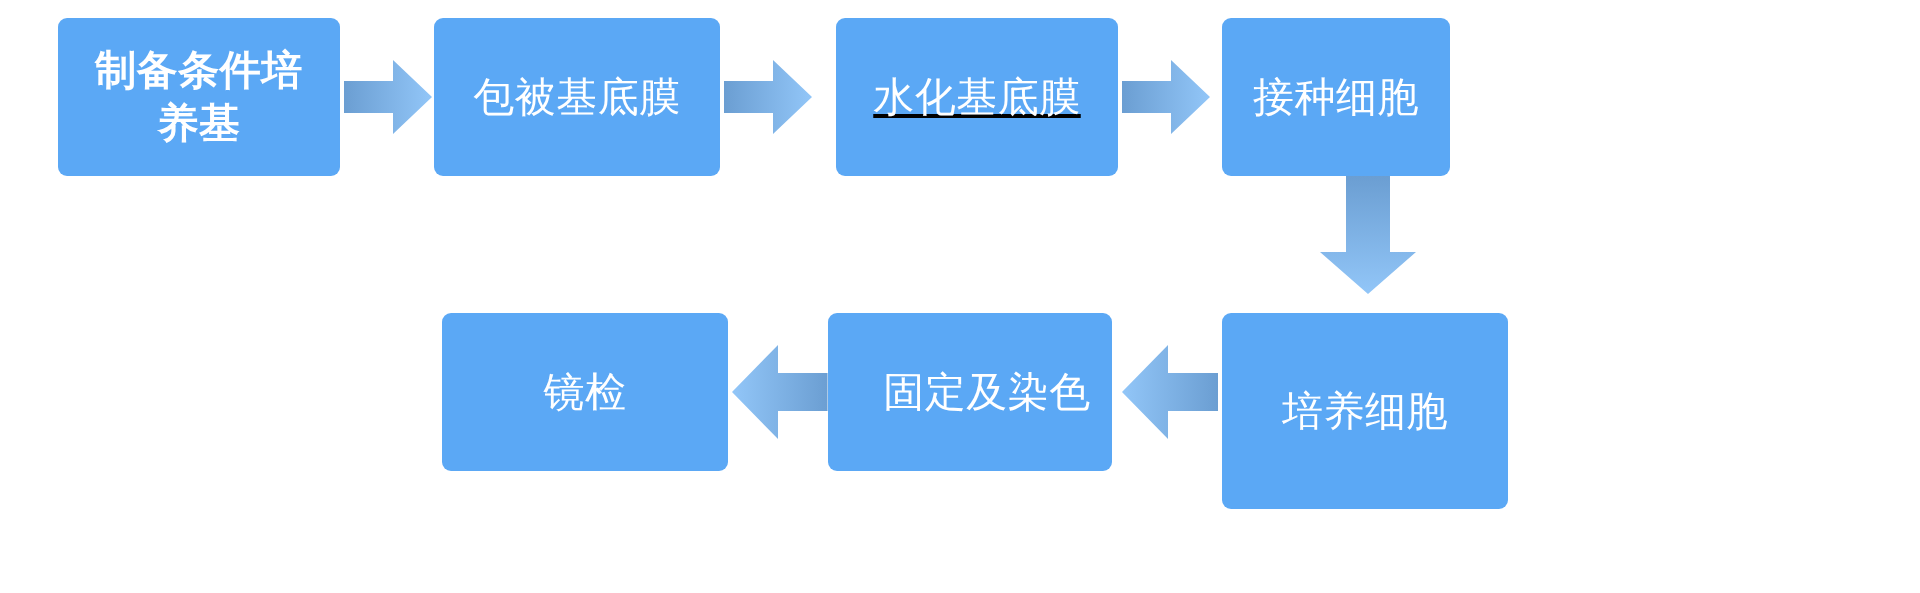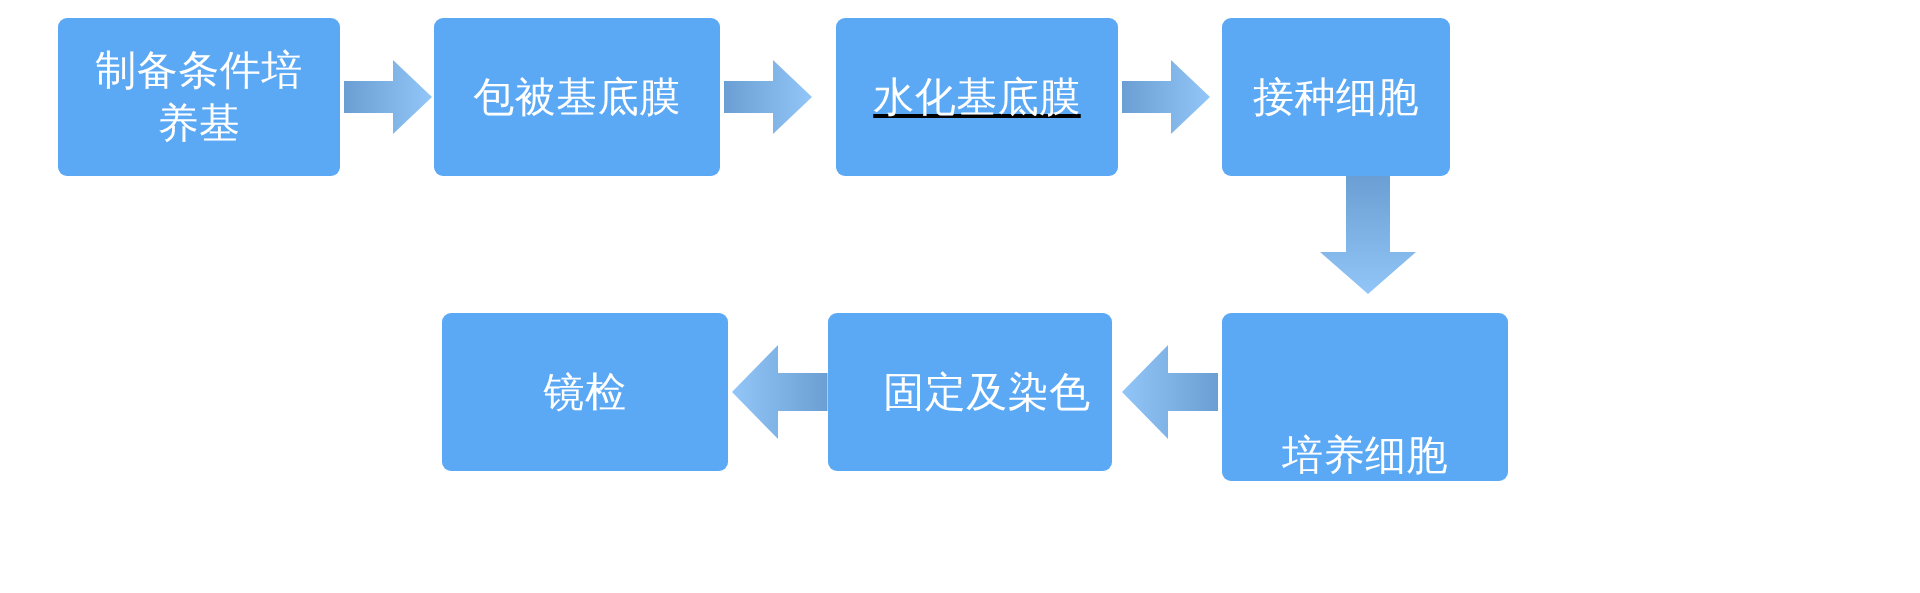--- a/index.html
+++ b/index.html
@@ -33,20 +33,21 @@
     line-height: 1.28;
     font-weight: 400;
     text-align: center;
     letter-spacing: 0.5px;
     white-space: pre-line;
     padding: 0 10px;
   }
   .node.two-line .node-label {
     font-size: 41px;
     line-height: 1.30;
+    font-weight: bold;
   }
   .arrow {
     position: absolute;
   }
   .arrow svg {
     display: block;
     width: 100%;
     height: 100%;
   }
 </style>
@@ -145,17 +146,17 @@
       <defs>
         <linearGradient id="gradL2" x1="1" y1="0" x2="0" y2="0">
           <stop offset="0%" stop-color="#6B9ED2"></stop>
           <stop offset="100%" stop-color="#92C6F8"></stop>
         </linearGradient>
       </defs>
       <polygon points="96,30 46,30 46,2 0,49 46,96 46,68 96,68" fill="url(#gradL2)"></polygon>
     </svg>
   </div>
 
-  <div class="node" style="left:1222px; top:313px; width:286px; height:168px;align-items:flex-end;">
+  <div class="node" style="left:1222px; top:313px; width:286px; height:196px;">
     <span class="node-label">培养细胞</span>
   </div>
 
 </div>
 
 </body></html>

